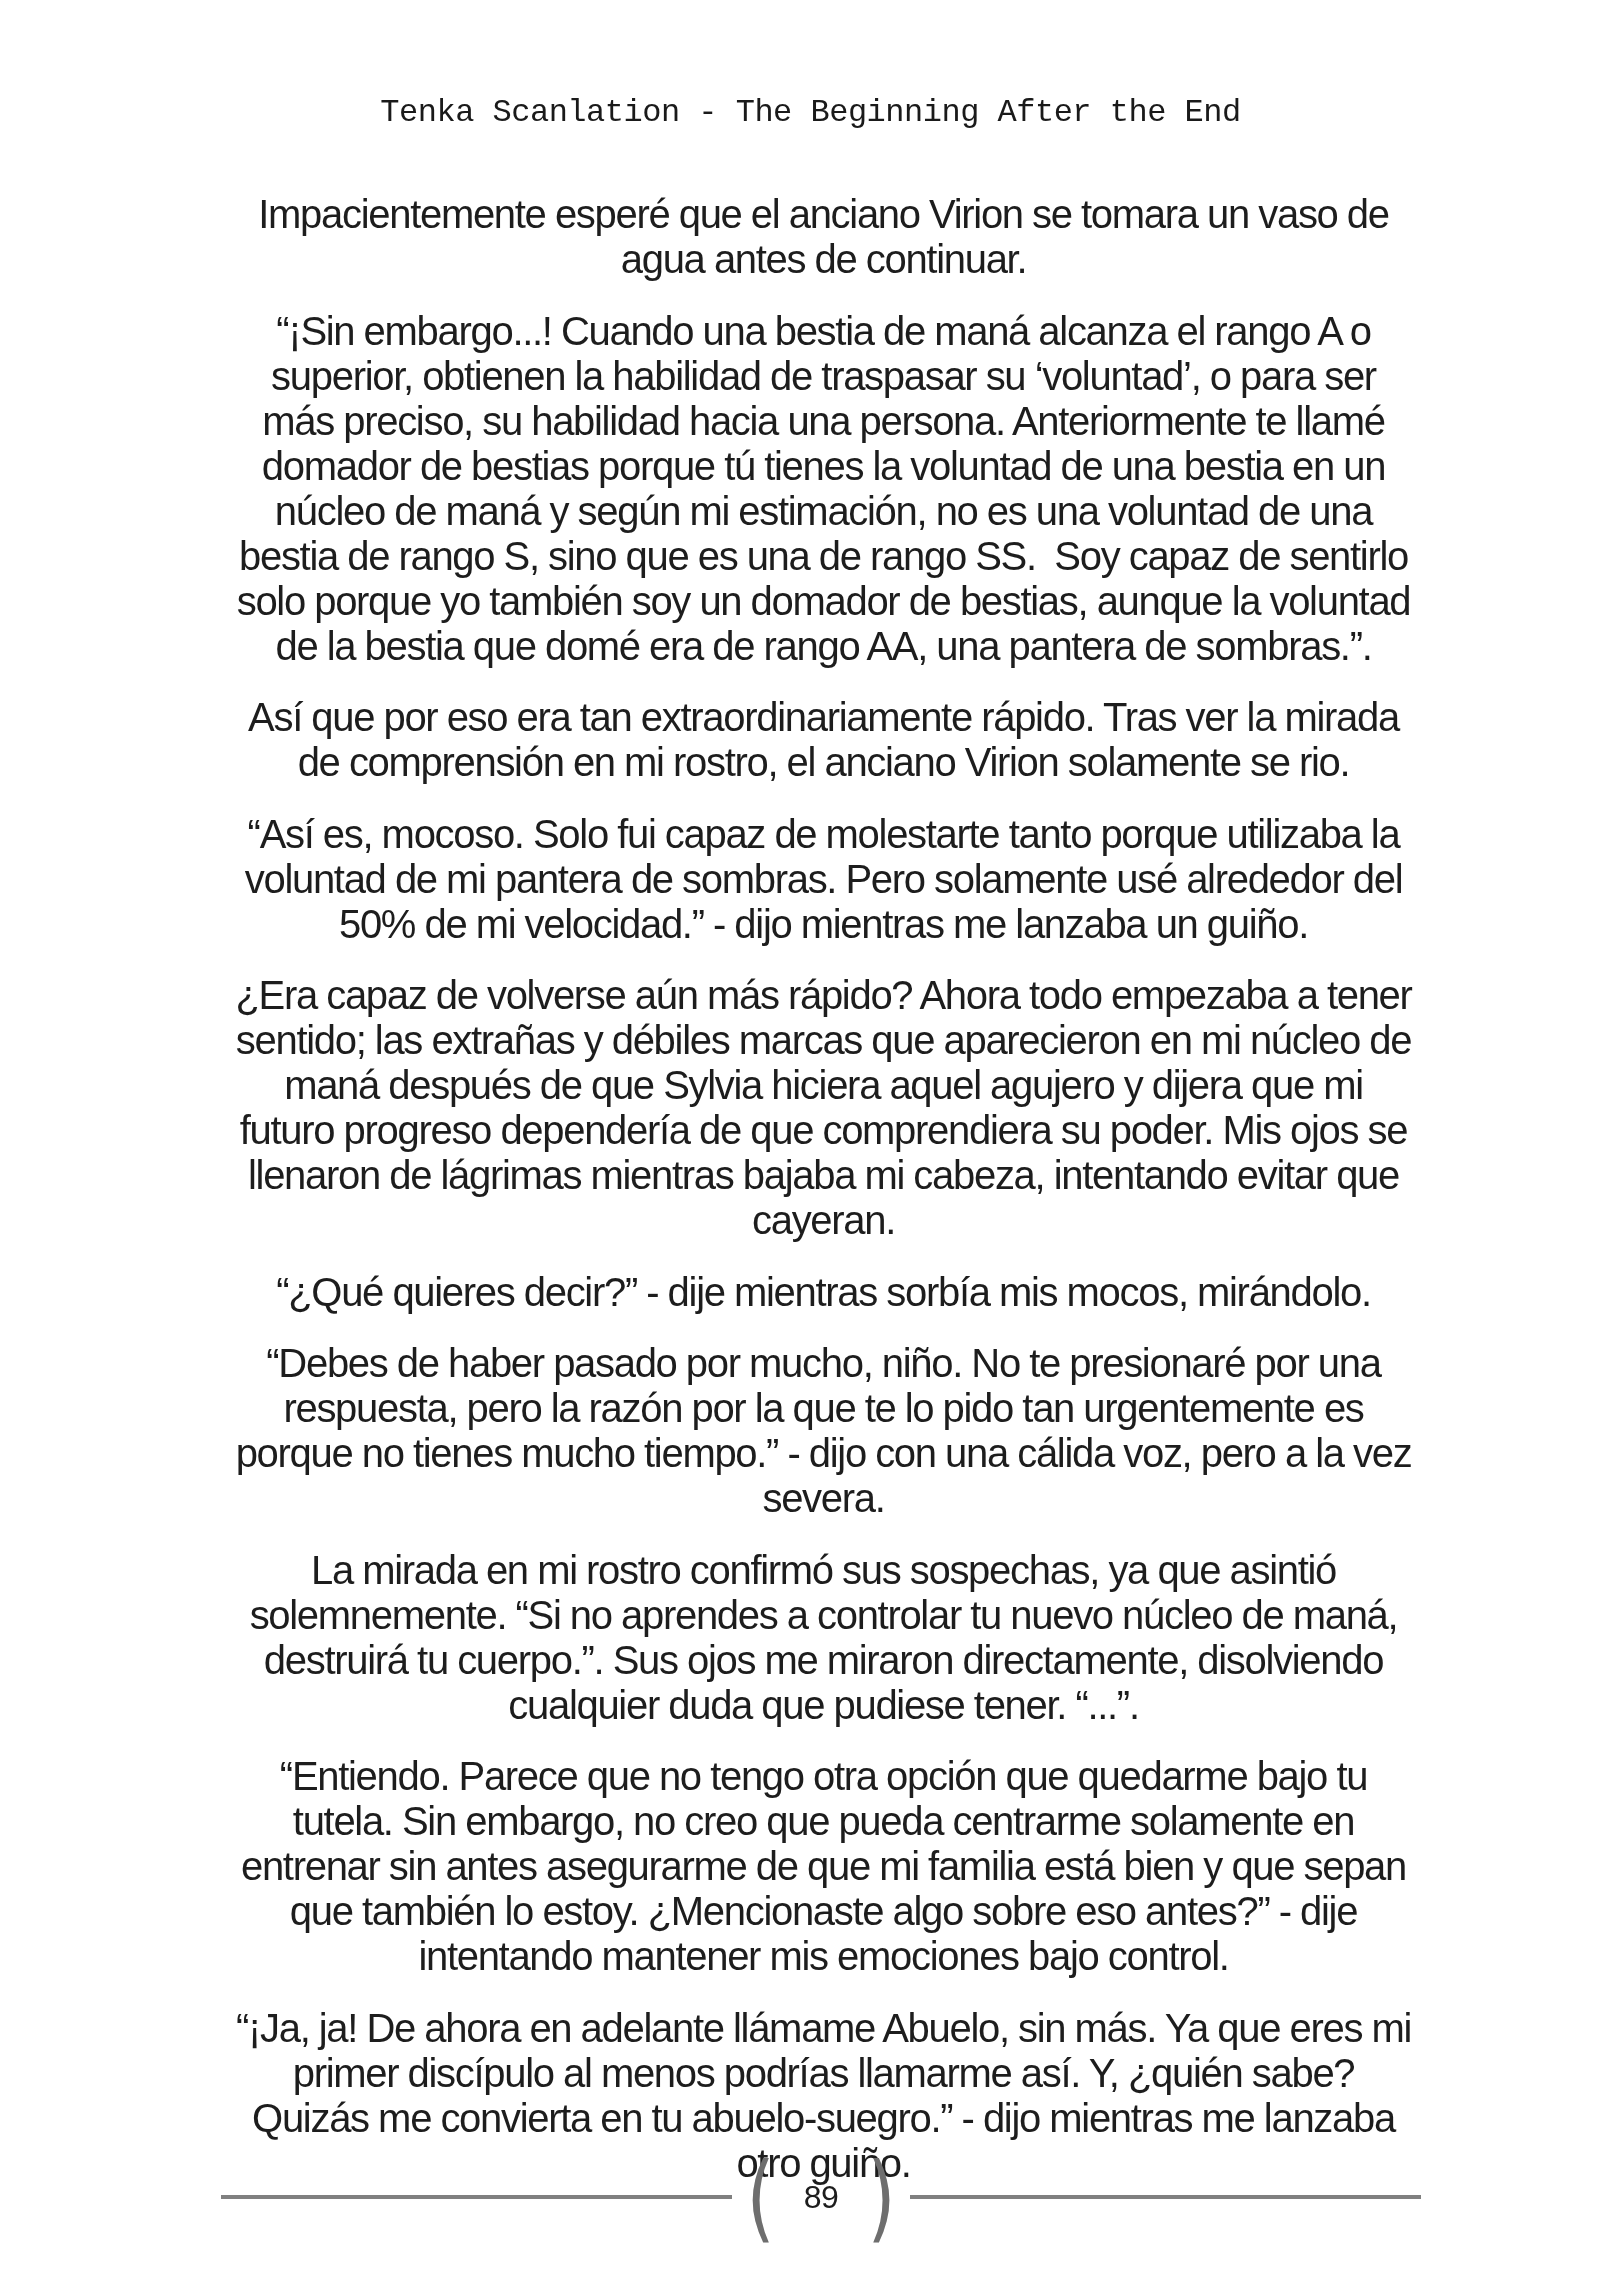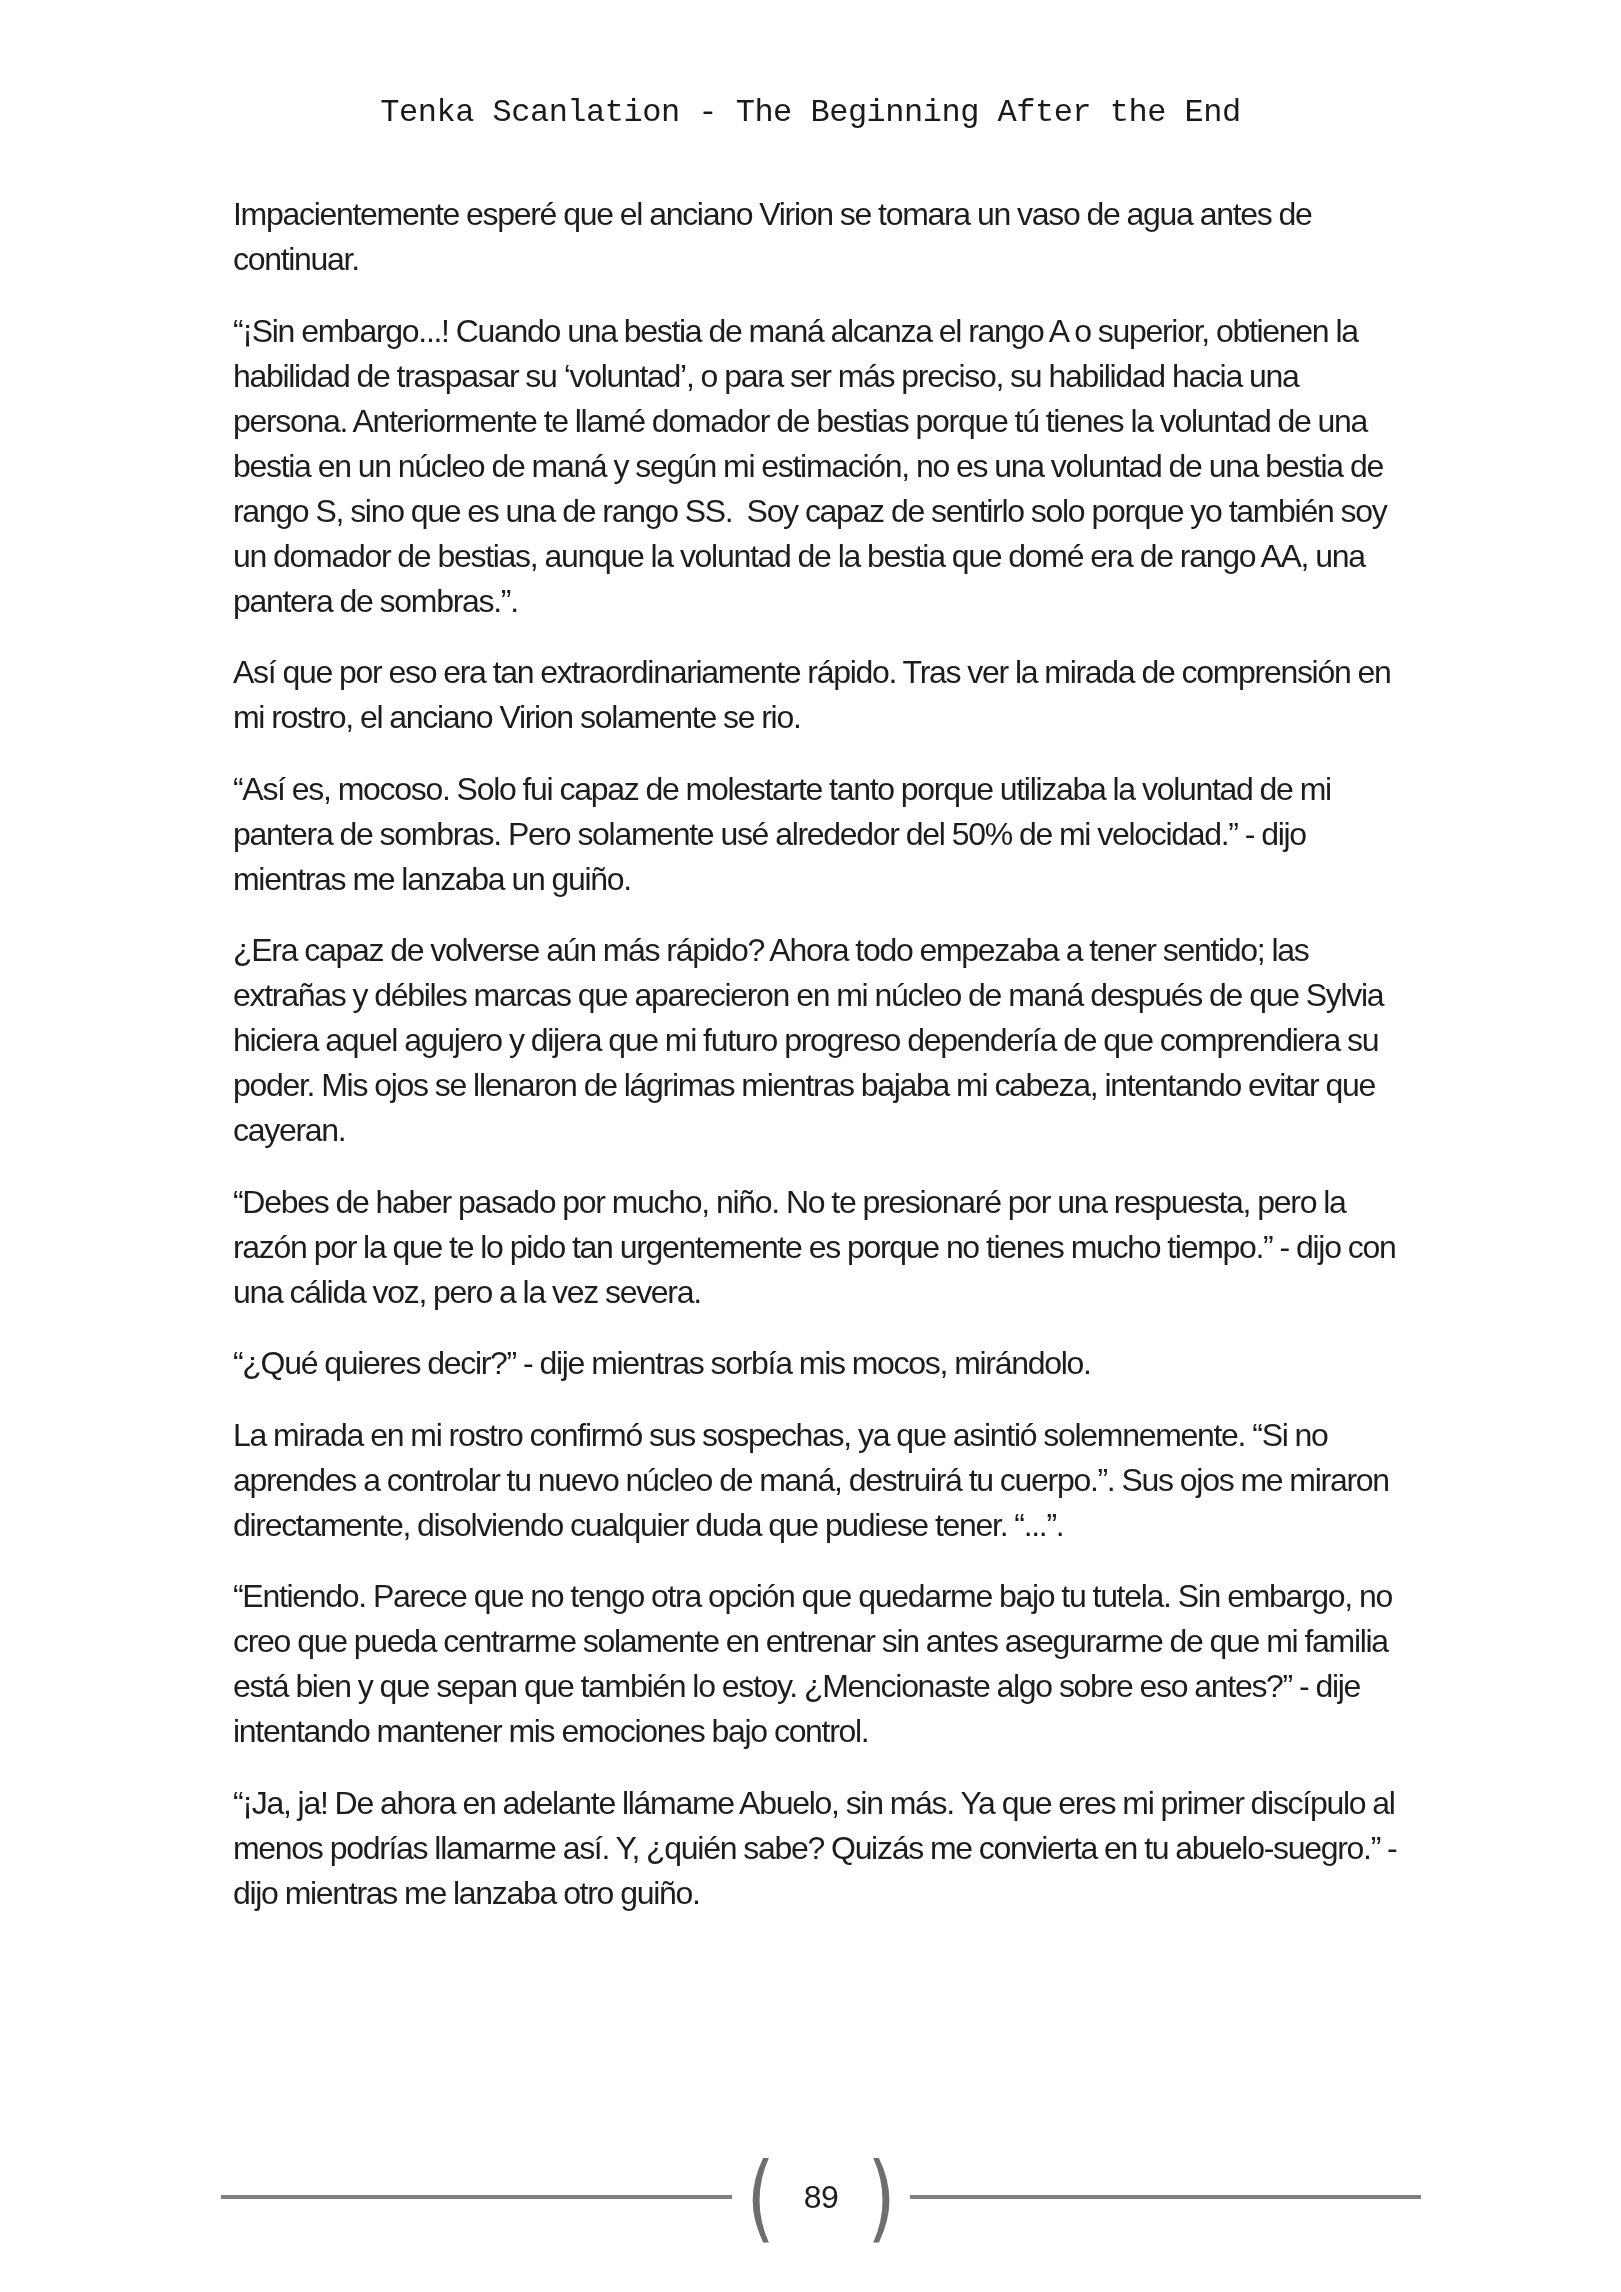--- a/index.html
+++ b/index.html
@@ -18,25 +18,26 @@
     letter-spacing: -0.5px;
     color: var(--title-color, #1a1a1a);
     font-weight: normal;
     margin: 0;
     font-family: Liberation Mono, monospace;
   }
   .content {
     position: absolute;
     left: 233px; top: 192px;
     width: 1181px;
-    font-size: 32px;
+    font-size: 40px;
     line-height: 45px;
     letter-spacing: -1.3px;
     word-spacing: -0.5px;
     color: var(--text-color, #1d1d1d);
+    text-align: center;
   }
   .content p {
     margin: 0 0 26.5px 0;
     white-space: pre-wrap;
   }
   .content .italic { }
   .footer {
     position: absolute;
     left: 221px; right: 200px; top: 2143px;
     height: 108px;
@@ -72,22 +73,22 @@
 <div class="page">
 
   <h1 class="title">Tenka Scanlation - The Beginning After the End</h1>
 
   <main class="content" id="paragraphs">
       <p><span>Impacientemente esperé que el anciano Virion se tomara un vaso de agua antes de continuar.</span></p>
       <p><span>“¡Sin embargo...! Cuando una bestia de maná alcanza el rango A o superior, obtienen la habilidad de traspasar su </span><span class="italic">‘voluntad’</span><span>, o para ser más preciso, su habilidad hacia una persona. Anteriormente te llamé domador de bestias porque tú tienes la voluntad de una bestia en un núcleo de maná y según mi estimación, no es una voluntad de una bestia de rango S, sino que es una de rango SS.  Soy capaz de sentirlo solo porque yo también soy un domador de bestias, aunque la voluntad de la bestia que domé era de rango AA, una pantera de sombras.”.</span></p>
       <p><span>Así que por eso era tan extraordinariamente rápido. Tras ver la mirada de comprensión en mi rostro, el anciano Virion solamente se rio.</span></p>
       <p><span>“Así es, mocoso. Solo fui capaz de molestarte tanto porque utilizaba la voluntad de mi pantera de sombras. Pero solamente usé alrededor del 50% de mi velocidad.” - dijo mientras me lanzaba un guiño.</span></p>
       <p><span>¿Era capaz de volverse aún más rápido? Ahora todo empezaba a tener sentido; las extrañas y débiles marcas que aparecieron en mi núcleo de maná después de que Sylvia hiciera aquel agujero y dijera que mi futuro progreso dependería de que comprendiera su poder. Mis ojos se llenaron de lágrimas mientras bajaba mi cabeza, intentando evitar que cayeran.</span></p>
+      <p><span>“¿Qué quieres decir?” - dije mientras sorbía mis mocos, mirándolo.</span></p>
       <p><span>“Debes de haber pasado por mucho, niño. No te presionaré por una respuesta, pero la razón por la que te lo pido tan urgentemente es porque no tienes mucho tiempo.” - dijo con una cálida voz, pero a la vez severa.</span></p>
-      <p><span>“¿Qué quieres decir?” - dije mientras sorbía mis mocos, mirándolo.</span></p>
       <p><span>La mirada en mi rostro confirmó sus sospechas, ya que asintió solemnemente. “Si no aprendes a controlar tu nuevo núcleo de maná, destruirá tu cuerpo.”. Sus ojos me miraron directamente, disolviendo cualquier duda que pudiese tener. “...”.</span></p>
       <p><span>“Entiendo. Parece que no tengo otra opción que quedarme bajo tu tutela. Sin embargo, no creo que pueda centrarme solamente en entrenar sin antes asegurarme de que mi familia está bien y que sepan que también lo estoy. ¿Mencionaste algo sobre eso antes?” - dije intentando mantener mis emociones bajo control.</span></p>
       <p><span>“¡Ja, ja! De ahora en adelante llámame Abuelo, sin más. Ya que eres mi primer discípulo al menos podrías llamarme así. Y, ¿quién sabe? Quizás me convierta en tu abuelo-suegro.” - dijo mientras me lanzaba otro guiño.</span></p>
     </main>
 
   <footer class="footer">
     <span class="rule"></span>
     <span class="bracket">(</span>
     <span class="pagenum">89</span>
     <span class="bracket">)</span>

